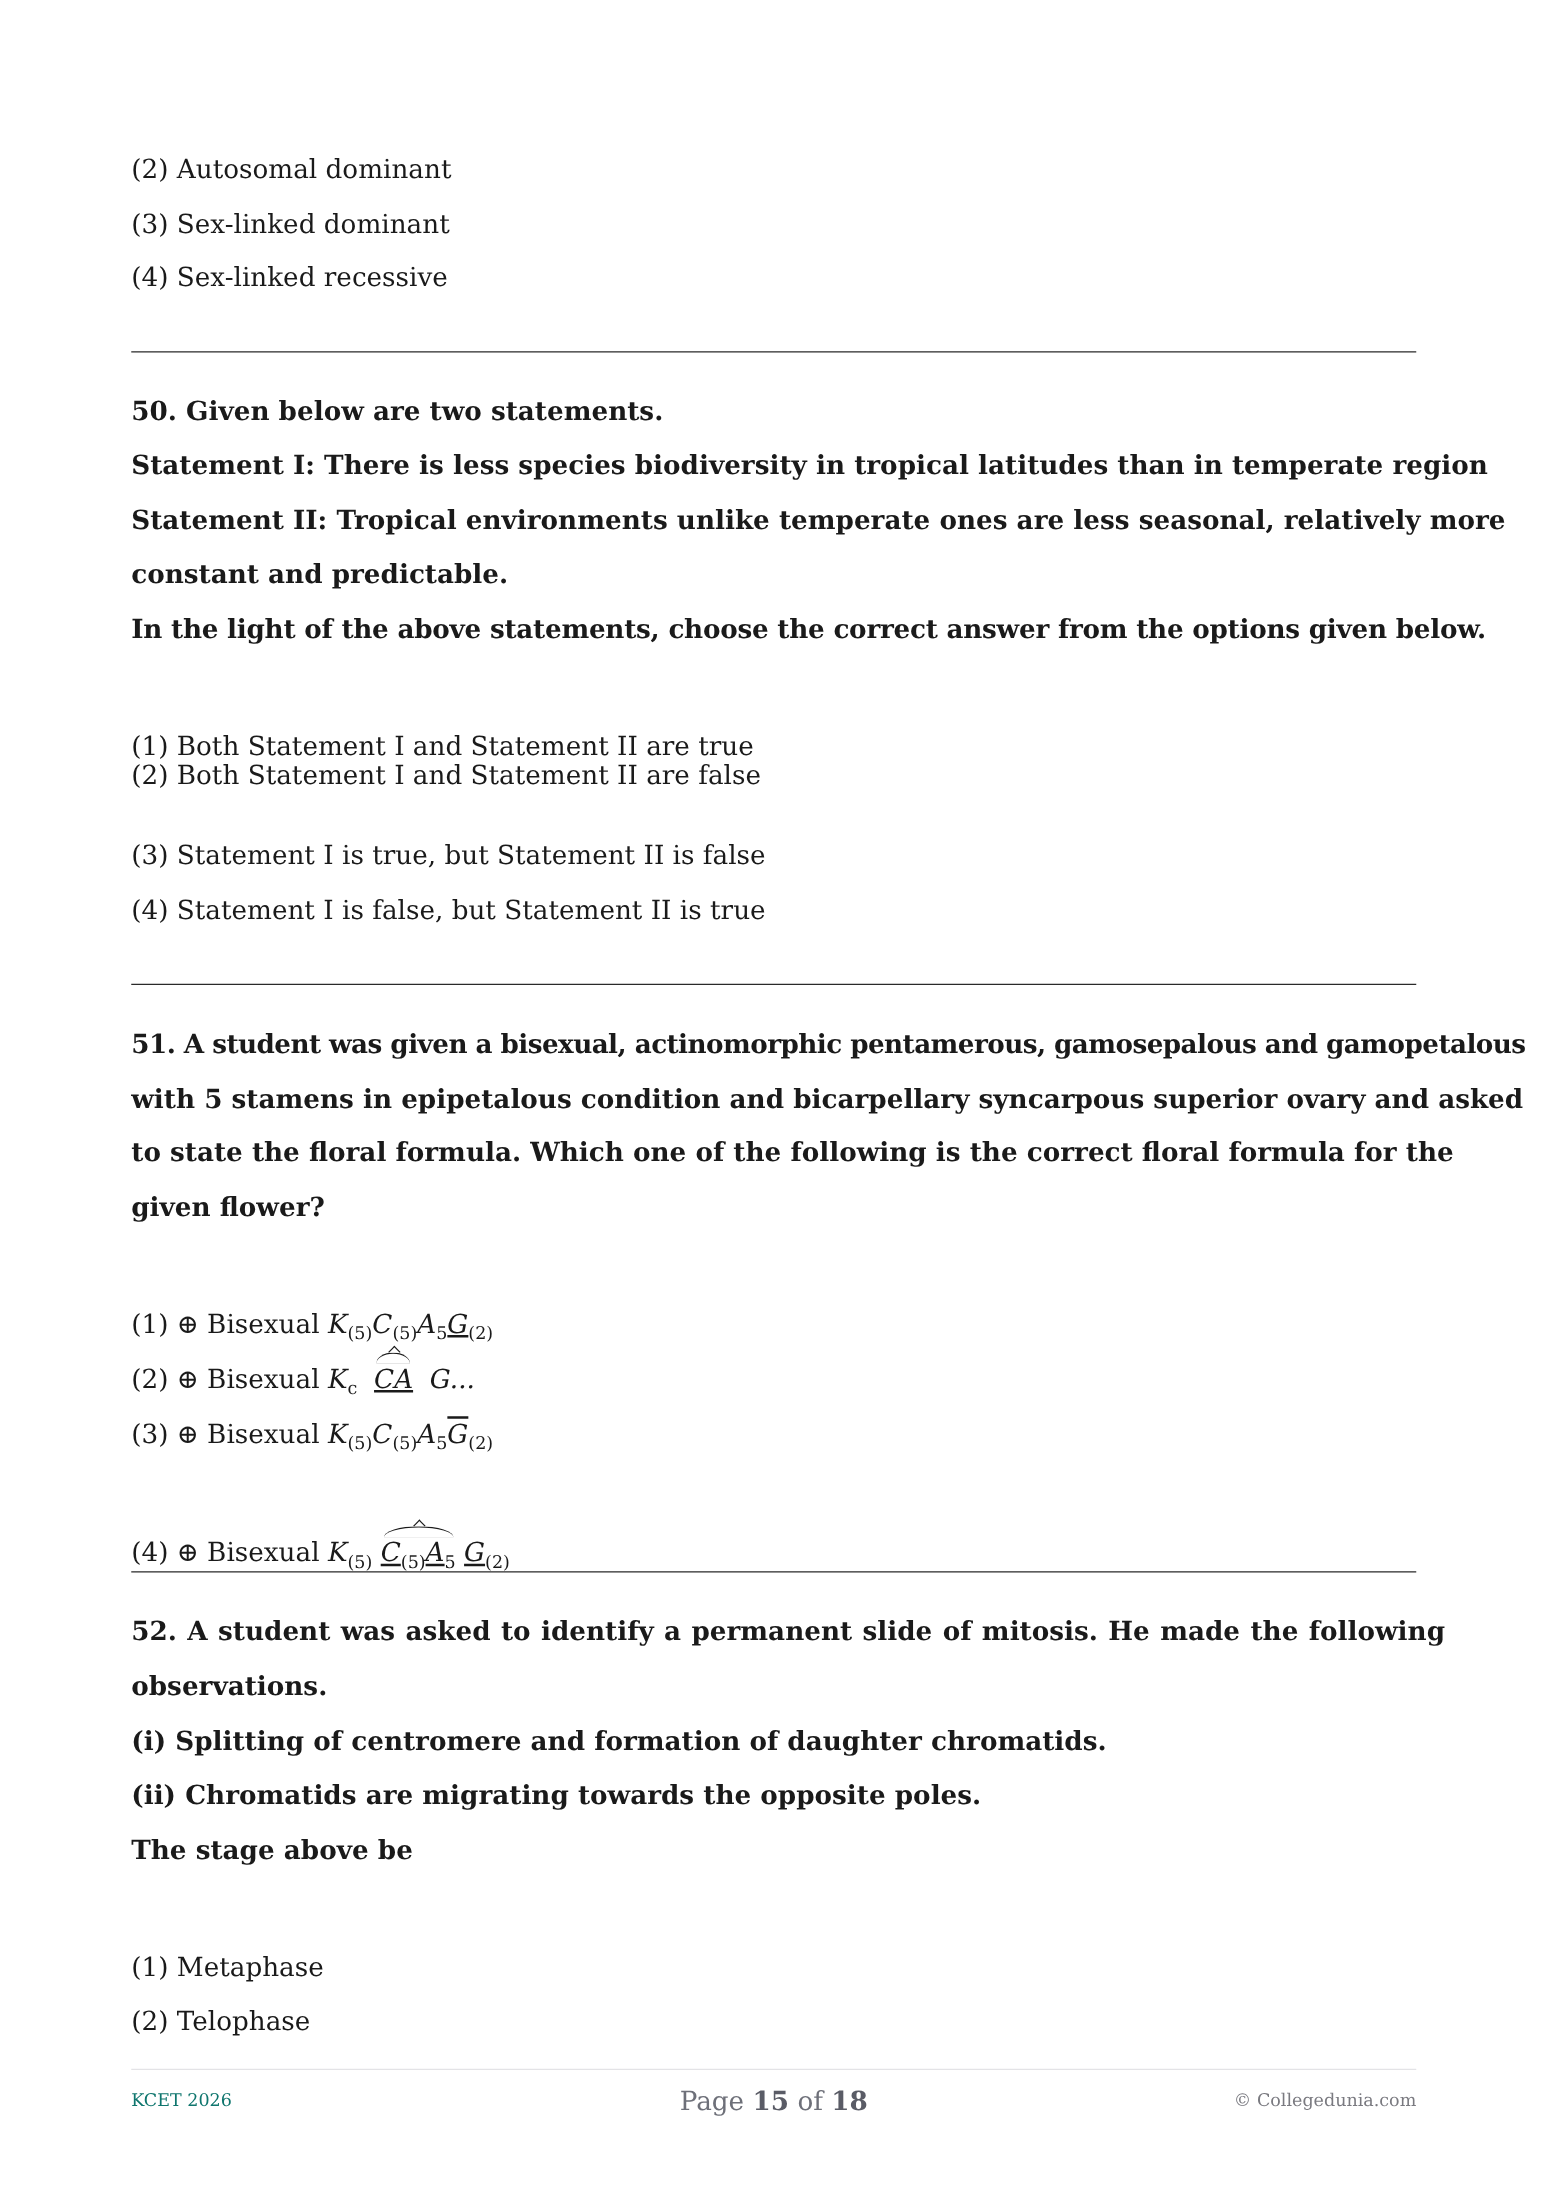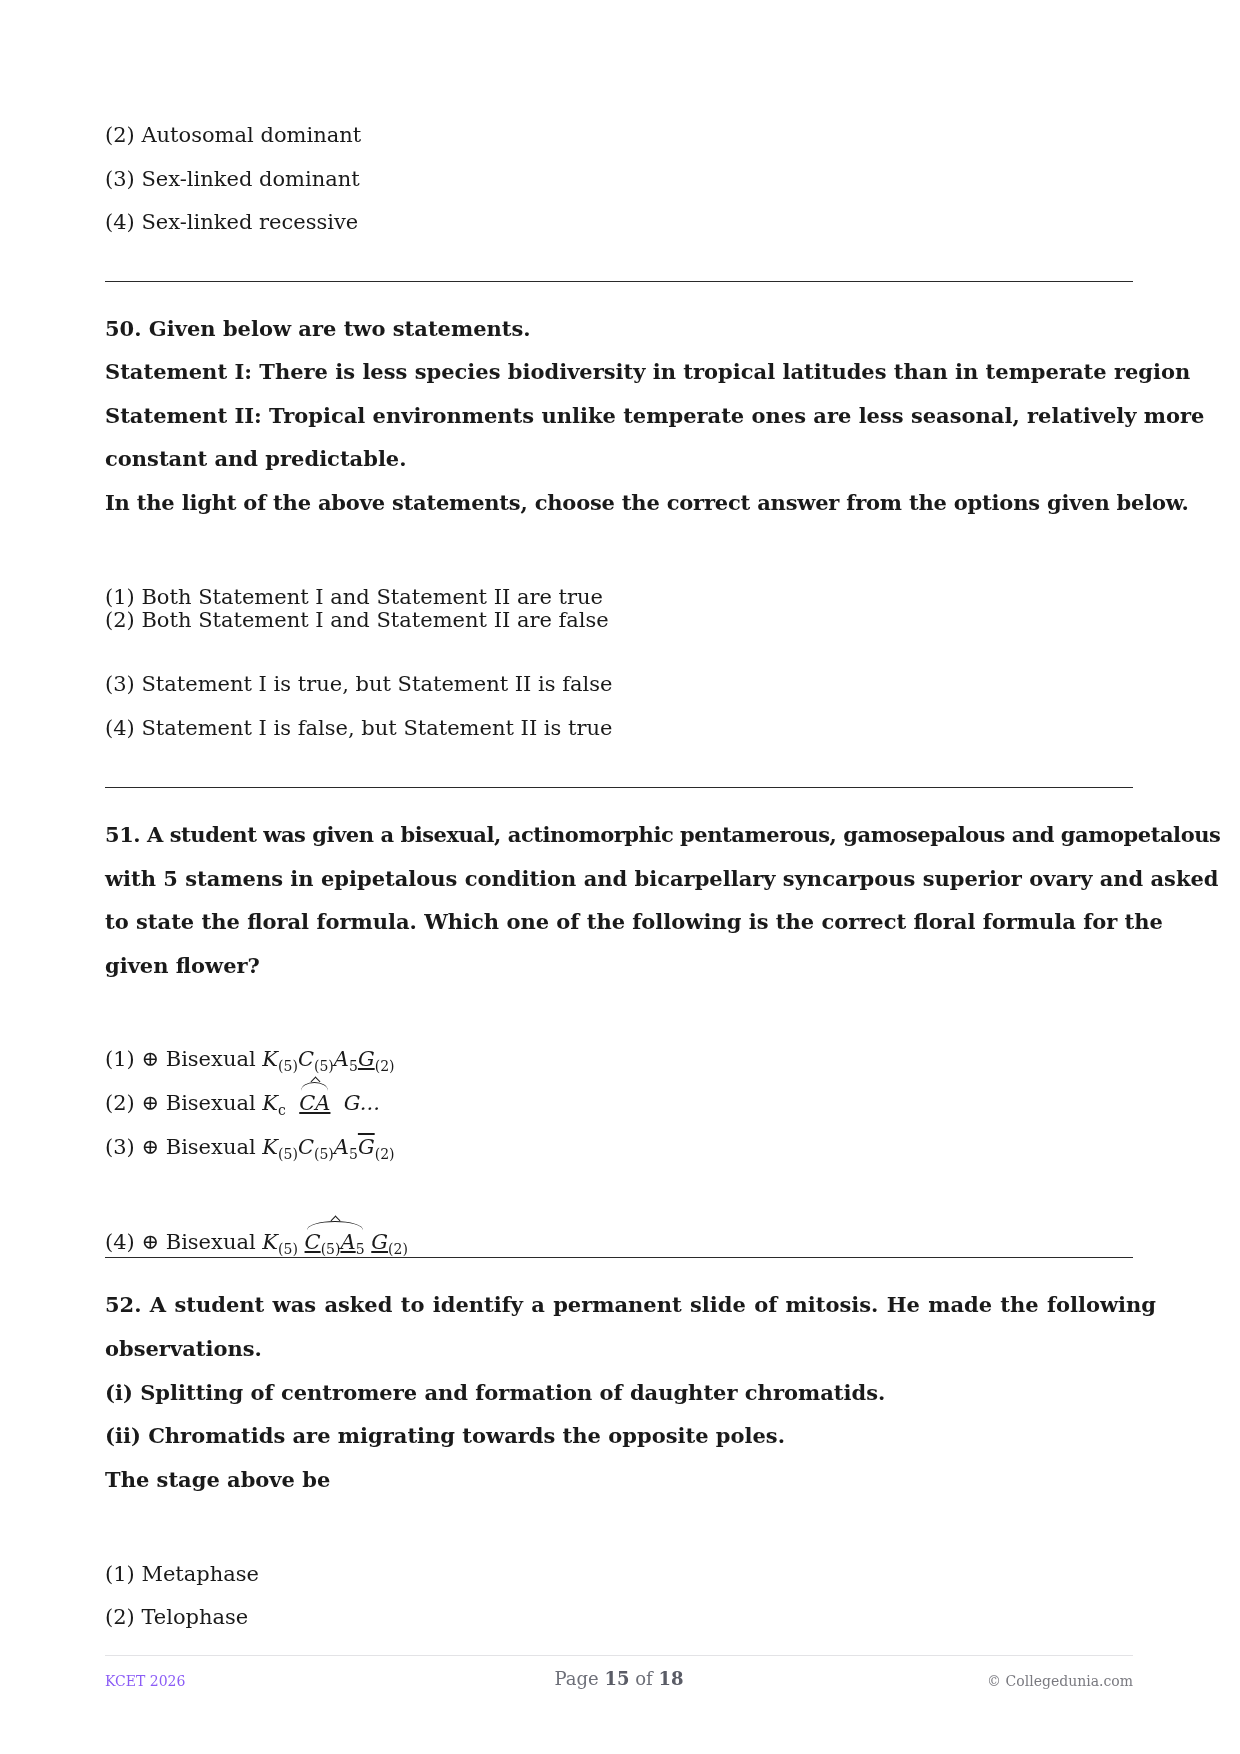--- a/index.html
+++ b/index.html
@@ -19,25 +19,25 @@
     .divider {
       position: absolute; left: 0; width: 1028px; height: 0;
       border-top: 1.5px solid #2a2a2a;
     }
     .footer-rule {
       position: absolute; left: 0; width: 1028px; height: 0;
       border-top: 1.5px solid #e3e3e6;
     }
     .footer { position: absolute; left: 0; width: 1028px; top: 1668px; height: 28px; }
     .footer-left {
-      position: absolute; left: 0; top: 5px; font-size: 14px; color: #8b5cf6;
+      position: absolute; left: 0; top: 5px; font-size: 14px; color: #0f766e;
     }
     .footer-center {
       position: absolute; left: 0; width: 100%; text-align: center; top: 0;
-      font-size: 18px; color: #6e7079;
+      font-size: 21px; color: #6e7079;
     }
     .footer-center b { font-weight: bold; color: #5a5c66; }
     .footer-right {
       position: absolute; right: 0; top: 5px; font-size: 14px; color: #7a7a80;
     }
     .formula { font-style: italic; margin-top: 32px; }
     .formula sub { font-style: normal; font-size: 14px; vertical-align: -5px; line-height: 0; }
     .ul { text-decoration: underline; }
     .ovl { text-decoration: overline; }
     .brace {

